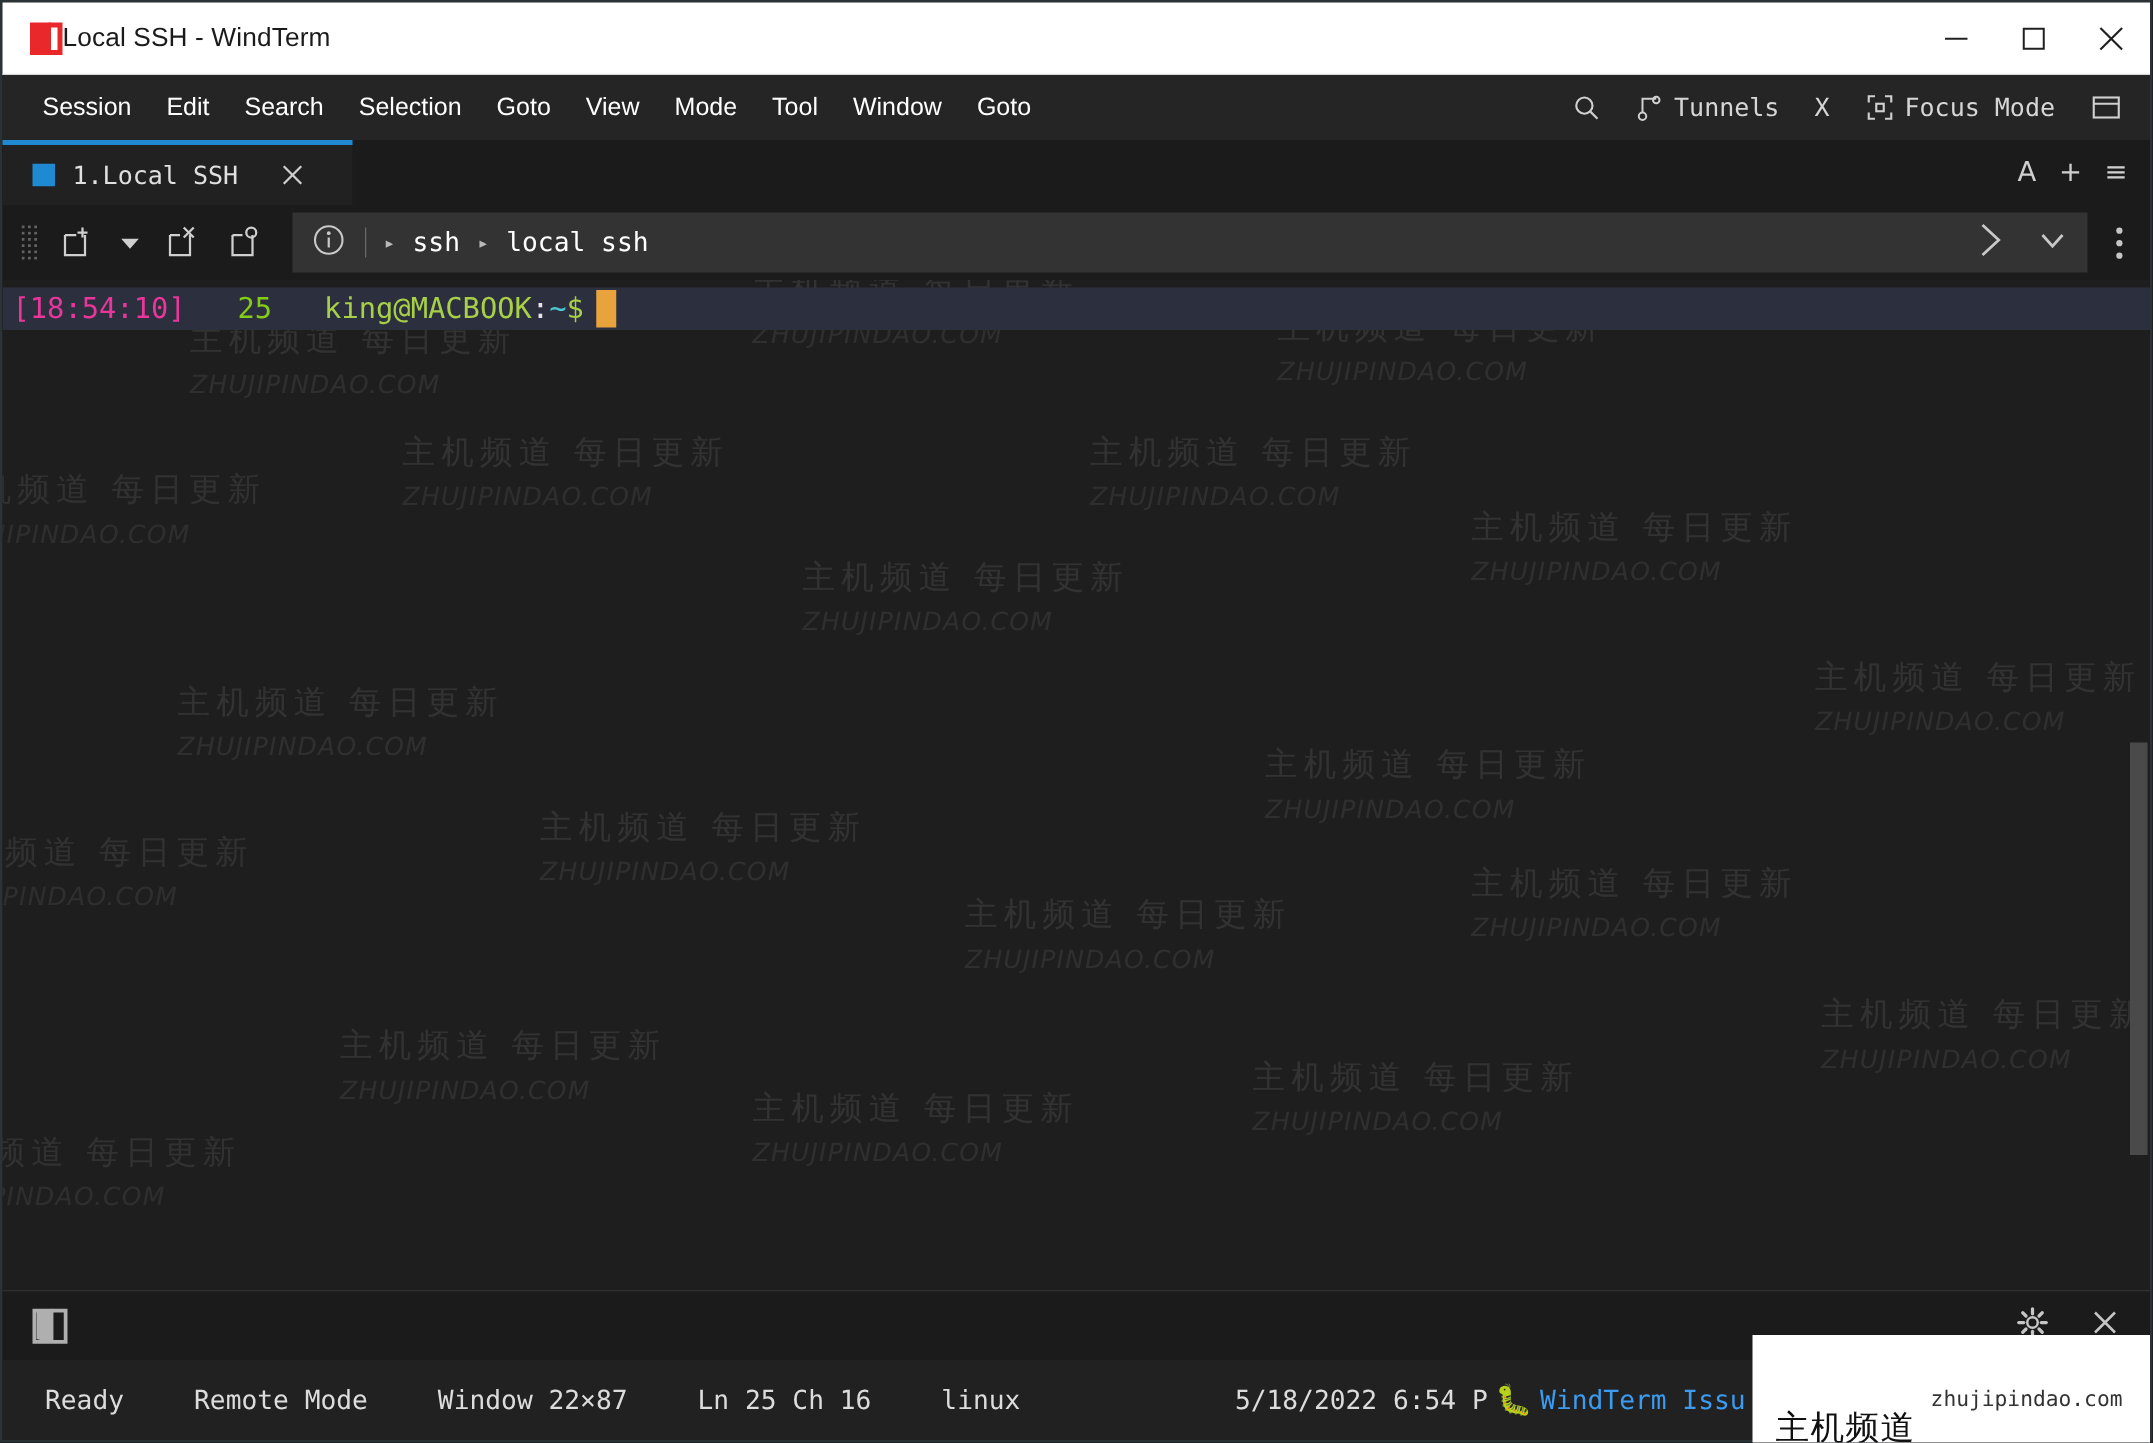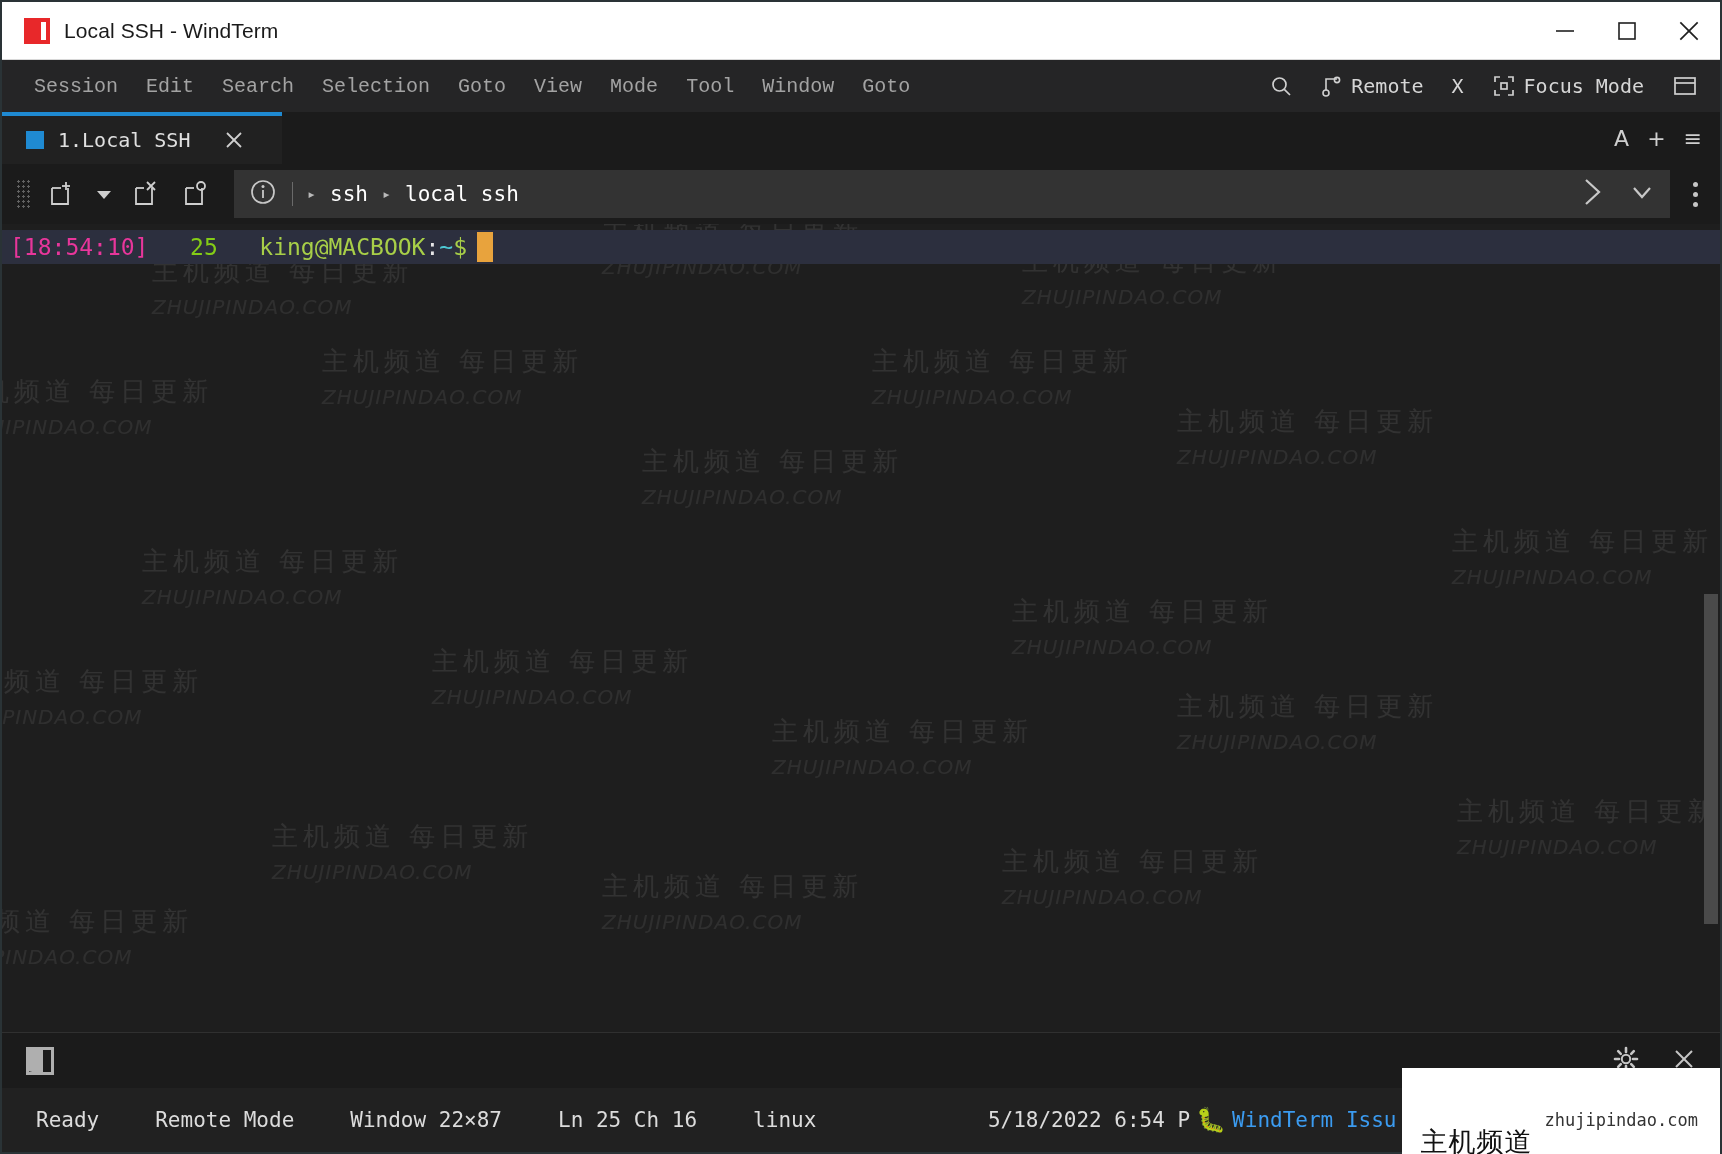--- a/index.html
+++ b/index.html
@@ -18,21 +18,21 @@
     display: flex; flex-direction: column;
   }
 
   
   .titlebar {
     height: 58px; min-height: 58px;
     background: #ffffff;
     display: flex; align-items: center;
     border-bottom: 1px solid #d8d8d8;
   }
-  .title-left { display: flex; align-items: center; padding-left: 22px; gap: 14px; }
+  .title-left { display: flex; align-items: center; padding-left: 22px; }
   .app-logo { width: 26px; height: 26px; position: relative; }
   .app-logo .outer {
     position: absolute; inset: 0;
     border: 4px solid #e8282a; background: transparent;
   }
   .app-logo .inner {
     position: absolute; left: 4px; top: 0px; width: 13px; height: 26px;
     background: #e8282a;
     clip-path: polygon(0 12%, 100% 0, 100% 100%, 0 88%);
   }
@@ -48,22 +48,22 @@
 
   
   .menubar {
     height: 52px; min-height: 52px;
     background: #252526;
     display: flex; align-items: center;
     position: relative; z-index: 5;
     padding-left: 18px;
   }
   .menu-item {
-    font-family: Liberation Mono, monospace;
-    font-size: 20px; color: #a3a3a3;
+    font-family: Liberation Sans, sans-serif;
+    font-size: 20px; color: #ffffff;
     padding: 4px 14px;
     white-space: nowrap;
   }
   .menu-right { margin-left: auto; display: flex; align-items: center; gap: 4px; padding-right: 10px; }
   .menu-tool {
     display: flex; align-items: center; gap: 8px;
     padding: 4px 12px;
     font-family: "DejaVu Sans Mono", monospace;
     font-size: 20px; color: #d6d6d6;
   }
@@ -267,21 +267,21 @@
         </span>
       </div>
       <div class="menu-tool">
         <span>
           <svg width="22" height="24" viewBox="0 0 22 24">
             <circle cx="5" cy="19" r="3" fill="none" stroke="#d0d0d0" stroke-width="1.6"></circle>
             <circle cx="16" cy="6" r="2.6" fill="none" stroke="#d0d0d0" stroke-width="1.6"></circle>
             <path d="M5 16 L5 5 L16 5" fill="none" stroke="#d0d0d0" stroke-width="1.6"></path>
           </svg>
         </span>
-        <span>Remote</span>
+        <span>Tunnels</span>
       </div>
       <div class="menu-tool">
         <span>X</span>
       </div>
       <div class="menu-tool">
         <span>
           <svg width="24" height="24" viewBox="0 0 24 24">
             <path d="M3 8 V3 H8 M16 3 H21 V8 M21 16 V21 H16 M8 21 H3 V16" fill="none" stroke="#d0d0d0" stroke-width="1.7"></path>
             <rect x="9" y="9" width="6" height="6" fill="none" stroke="#d0d0d0" stroke-width="1.7"></rect>
           </svg>

